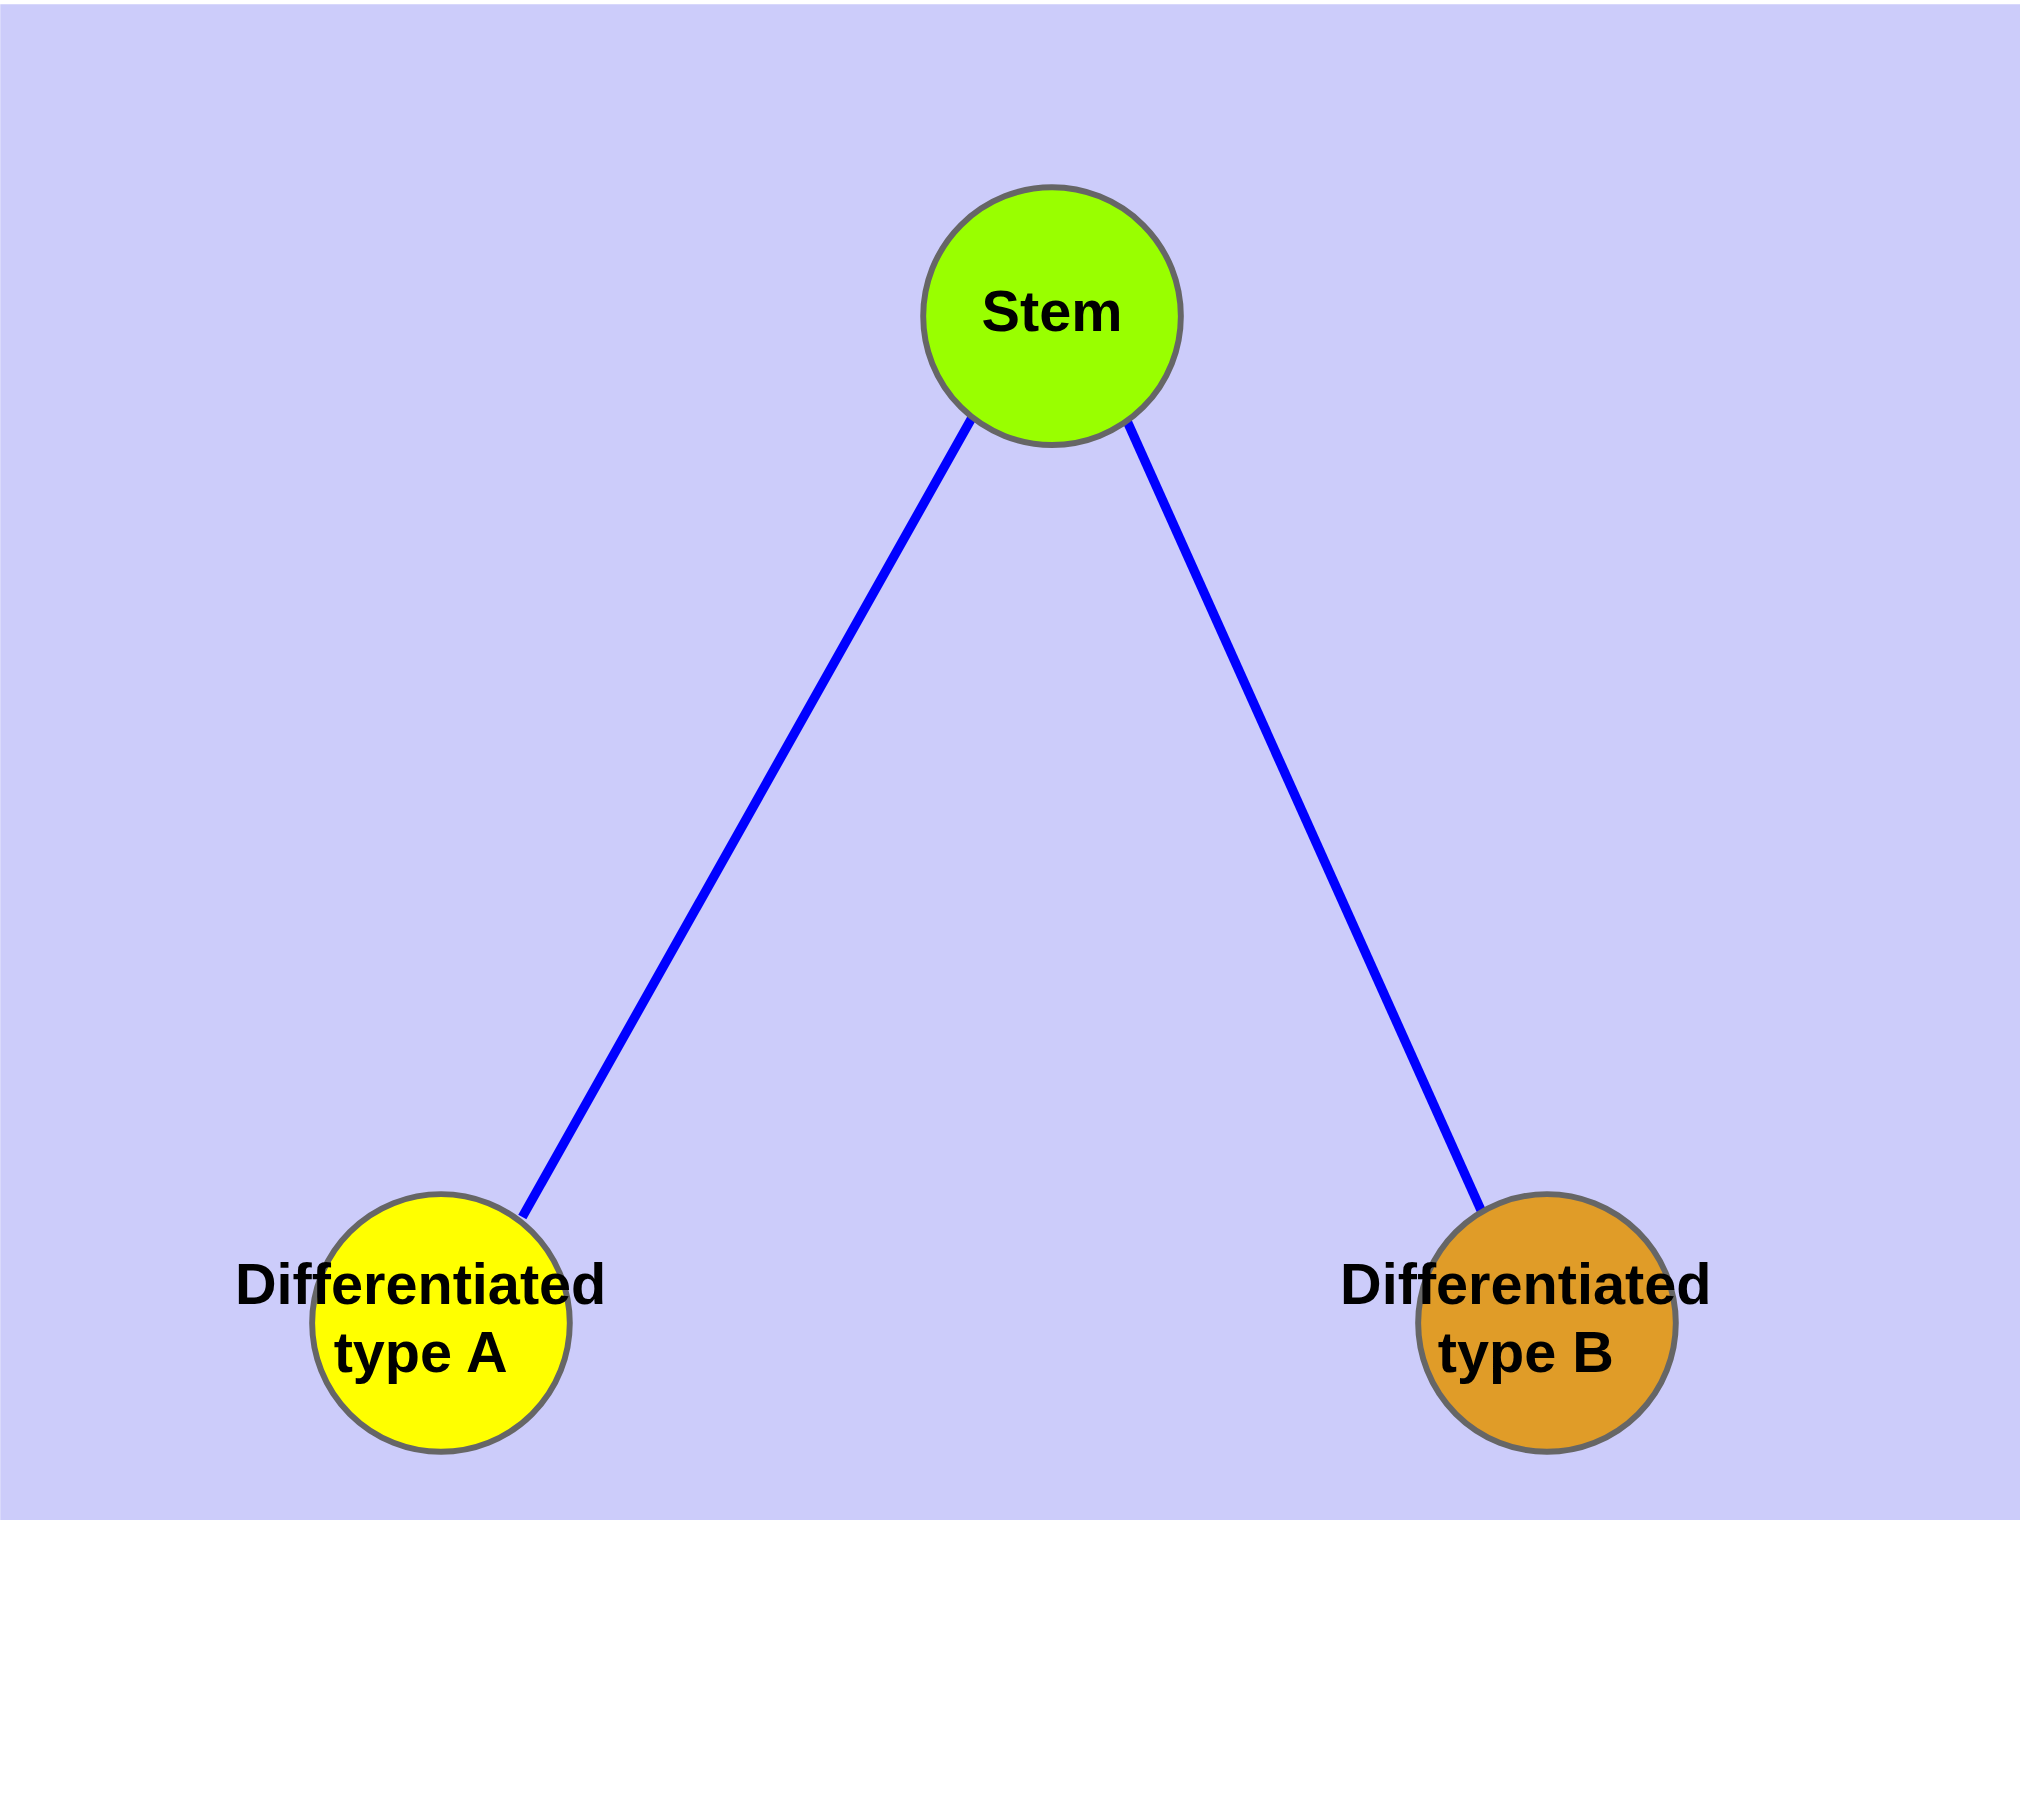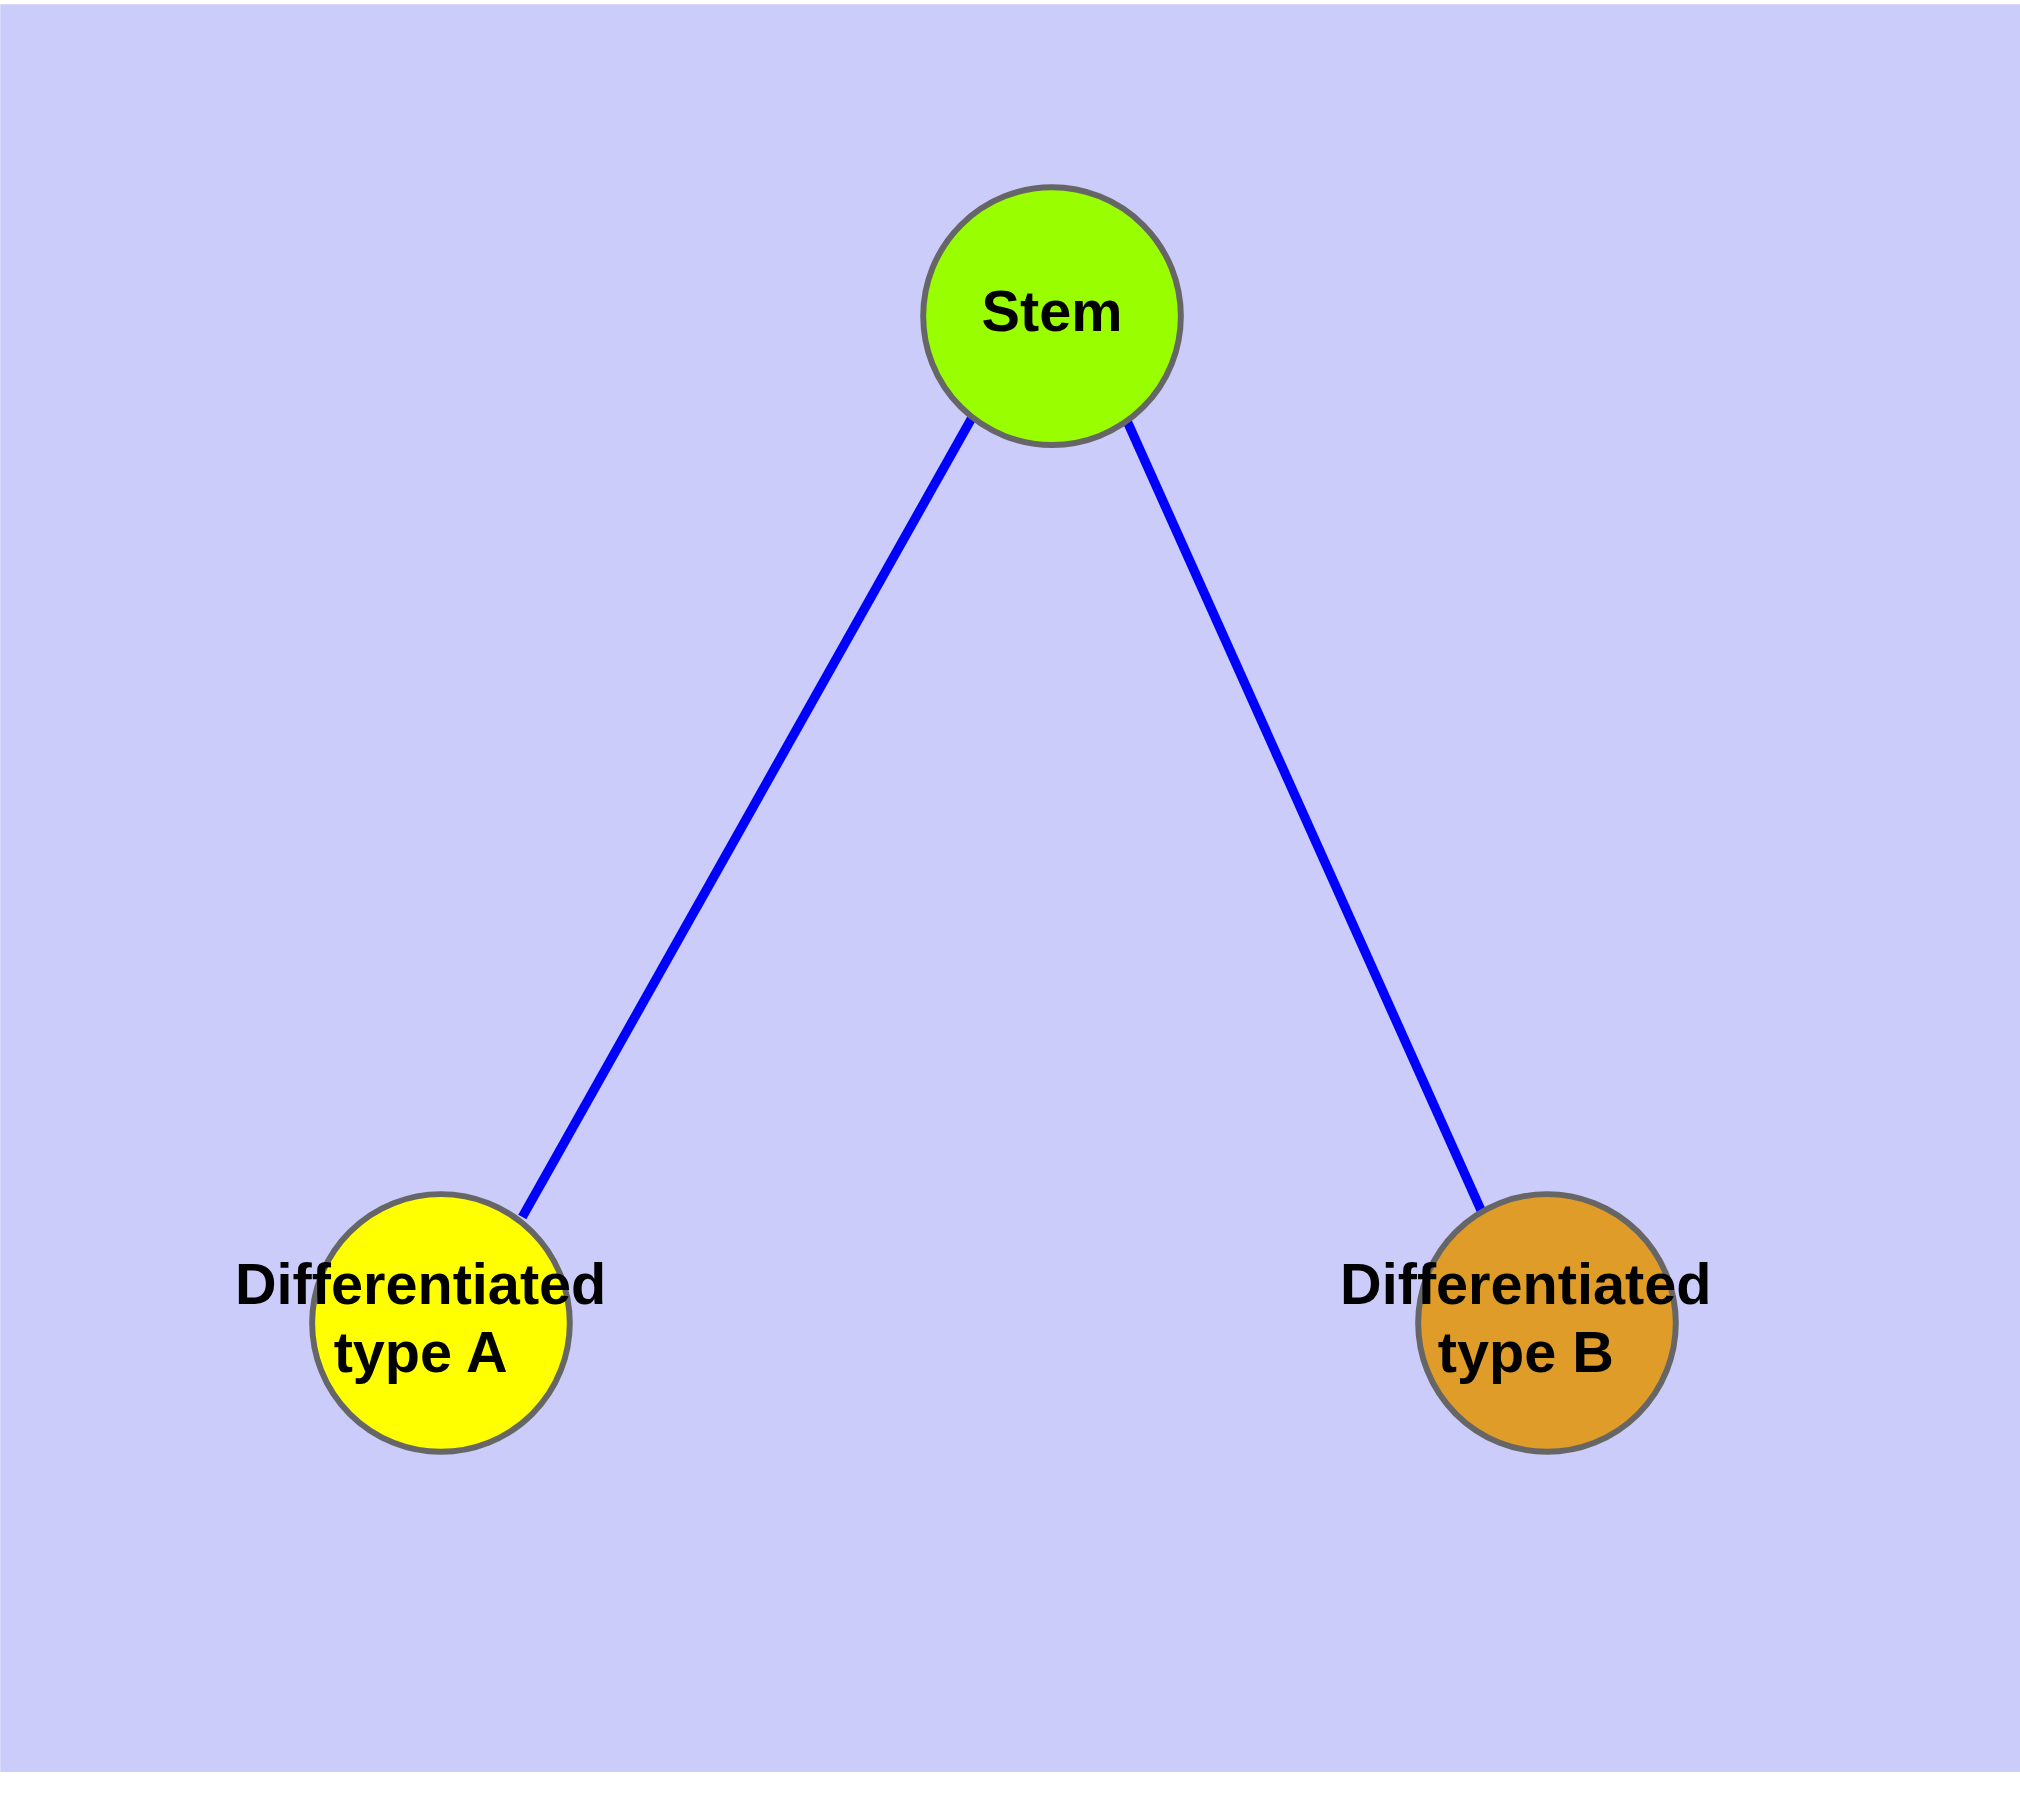--- a/index.html
+++ b/index.html
@@ -4,21 +4,21 @@
 <title>Cell Lineage Diagram</title>
 <style>
   html, body {
     margin: 0;
     padding: 0;
     background: #ffffff;
   }
   #canvas-root {
     position: relative;
     width: 2021px;
-    height: 1772px;
+    height: 1520px;
     overflow: hidden;
     background: #ffffff;
     font-family: "Liberation Sans", sans-serif;
   }
   #graph-svg {
     position: absolute;
     left: 0;
     top: 0;
     width: 2021px;
     height: 1812px;

